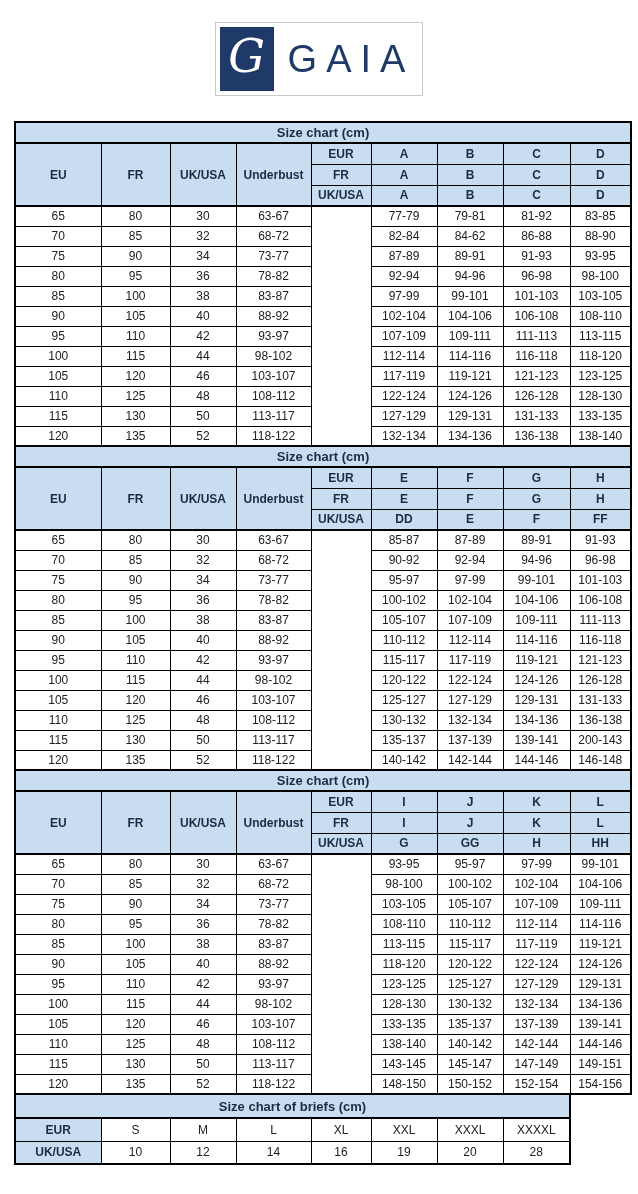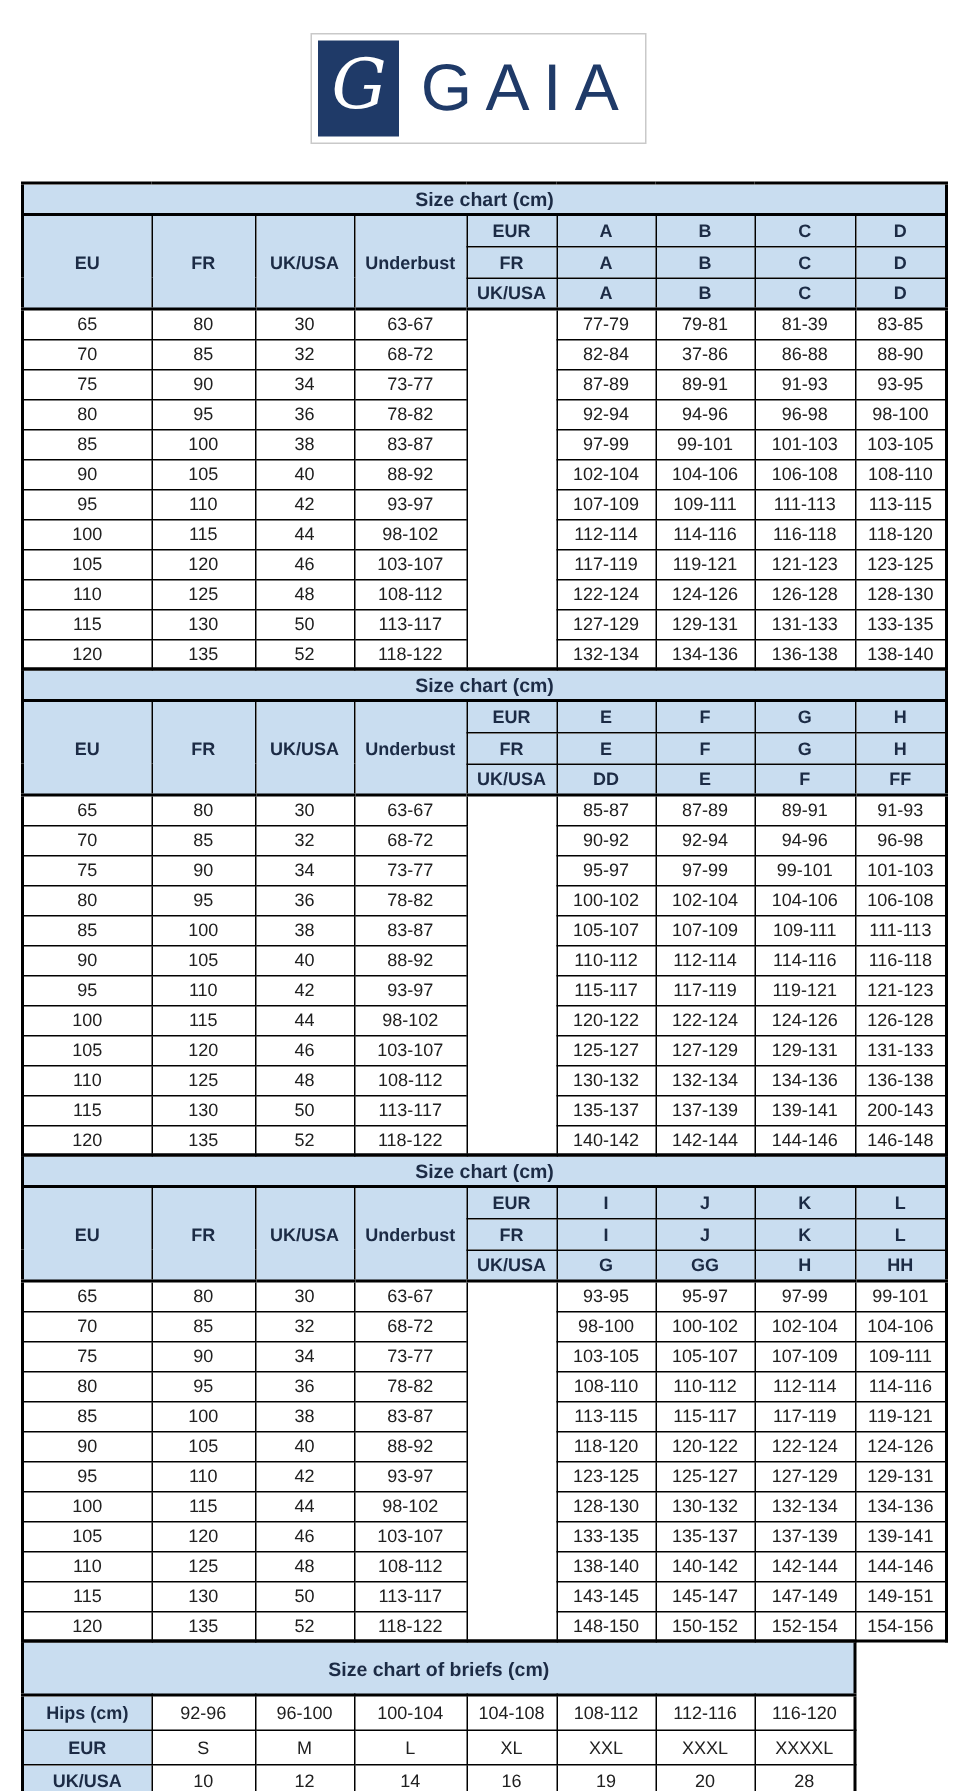--- a/index.html
+++ b/index.html
@@ -38,21 +38,21 @@
     font-family: "DejaVu Serif", serif;
     font-style: italic;
     font-size: 46px;
     line-height: 1;
     padding-bottom: 6px;
   }
   .logo-text {
     color: var(--logo-navy);
     font-family: "Liberation Sans", sans-serif;
     font-weight: 300;
-    font-size: 44px;
+    font-size: 38px;
     letter-spacing: 9px;
     line-height: 1;
     margin-left: 14px;
     padding-right: 2px;
   }
 
   
   .tables-stack { margin-left: 14px; }
   table.size-table {
     border-collapse: collapse;
@@ -83,21 +83,21 @@
     font-weight: bold;
     font-size: 13px;
     border-bottom: 2px solid var(--border);
     border-top: 2px solid var(--border);
   }
   .size-table td { color: var(--body-text); background: #ffffff; }
   .size-table tr.hdr-last th { border-bottom: 2px solid var(--border); }
   .size-table tr.body-first td { border-top: 2px solid var(--border); }
   .size-table td.gap { border-left: 1px solid var(--border); border-right: 1px solid var(--border); border-top: 2px solid var(--border); border-bottom: none; background: #ffffff; }
   table.briefs tr { height: 23px; }
-  table.briefs tr.row-title { height: 36px; }
+  table.briefs tr.row-title { height: 24px; }
 </style>
 </head>
 <body>
 
 <div class="page">
 
   <div class="logo-wrap">
     <div class="logo-box">
       <span>G</span>
     </div>
@@ -147,30 +147,30 @@
             <th>D</th>
           </tr>
           <tr class="body-first">
             <td>65</td>
             <td>80</td>
             <td>30</td>
             <td>63-67</td>
             <td class="gap" rowspan="12"></td>
             <td>77-79</td>
             <td>79-81</td>
-            <td>81-39</td>
+            <td>81-92</td>
             <td>83-85</td>
           </tr>
           <tr>
             <td>70</td>
             <td>85</td>
             <td>32</td>
             <td>68-72</td>
             <td>82-84</td>
-            <td>37-86</td>
+            <td>84-62</td>
             <td>86-88</td>
             <td>88-90</td>
           </tr>
           <tr>
             <td>75</td>
             <td>90</td>
             <td>34</td>
             <td>73-77</td>
             <td>87-89</td>
             <td>89-91</td>
@@ -606,30 +606,20 @@
           <col style="width: 60px;">
           <col style="width: 66px;">
           <col style="width: 66px;">
           <col style="width: 67px;">
         </colgroup>
         <tbody>
           <tr class="row-title">
             <td colspan="8">Size chart of briefs (cm)</td>
           </tr>
           <tr>
-            <th>Hips (cm)</th>
-            <td>92-96</td>
-            <td>96-100</td>
-            <td>100-104</td>
-            <td>104-108</td>
-            <td>108-112</td>
-            <td>112-116</td>
-            <td>116-120</td>
-          </tr>
-          <tr>
             <th>EUR</th>
             <td>S</td>
             <td>M</td>
             <td>L</td>
             <td>XL</td>
             <td>XXL</td>
             <td>XXXL</td>
             <td>XXXXL</td>
           </tr>
           <tr>

